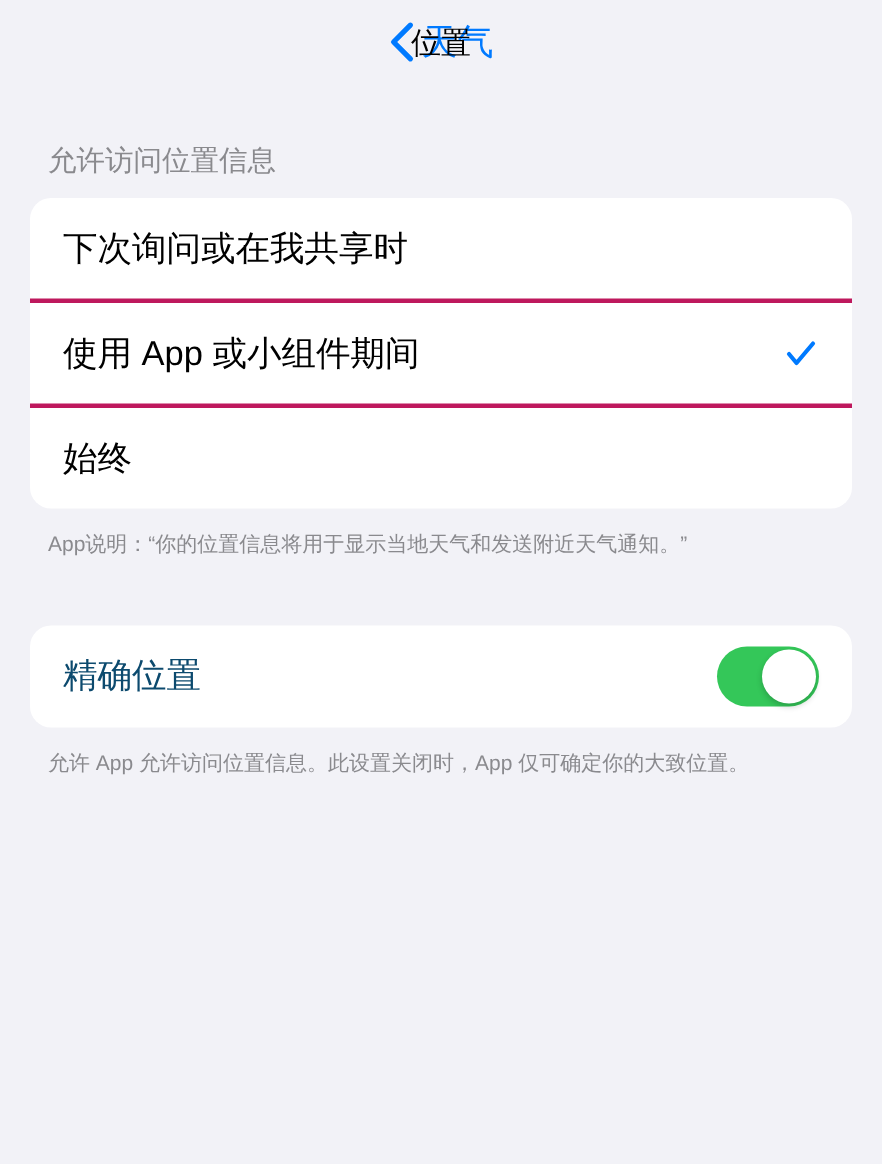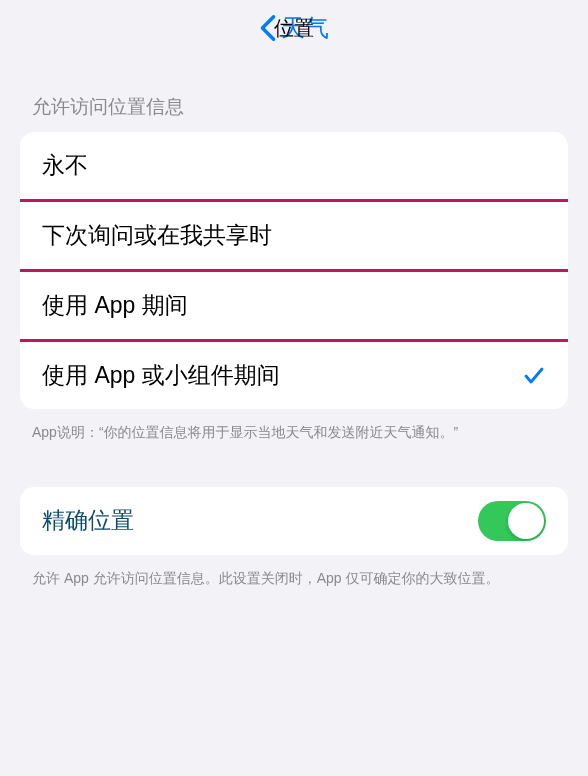--- a/index.html
+++ b/index.html
@@ -141,33 +141,30 @@
     </svg>
     <span>天气</span>
   </div>
   <div class="nav-title">位置</div>
 </div>
 
 <div class="section-header">允许访问位置信息</div>
 
 <div class="list-group">
   <div class="list-item">
-    <span class="label">永不</span>
-  </div>
-  <div class="list-item">
     <span class="label">下次询问或在我共享时</span>
-  </div>
-  <div class="list-item">
-    <span class="label">使用 App 期间</span>
   </div>
   <div class="list-item">
     <span class="label">使用 App 或小组件期间</span>
     <svg class="checkmark" viewBox="0 0 24 24" fill="none">
       <path d="M4 12 L9 18 L20 5" stroke="#007aff" stroke-width="2.8" stroke-linecap="round" stroke-linejoin="round"></path>
     </svg>
+  </div>
+  <div class="list-item">
+    <span class="label">始终</span>
   </div>
 </div>
 
 <div class="section-footer">App说明：“你的位置信息将用于显示当地天气和发送附近天气通知。”</div>
 
 <div class="section-spacer"></div>
 
 <div class="list-group">
   <div class="toggle-item">
     <span>精确位置</span>

